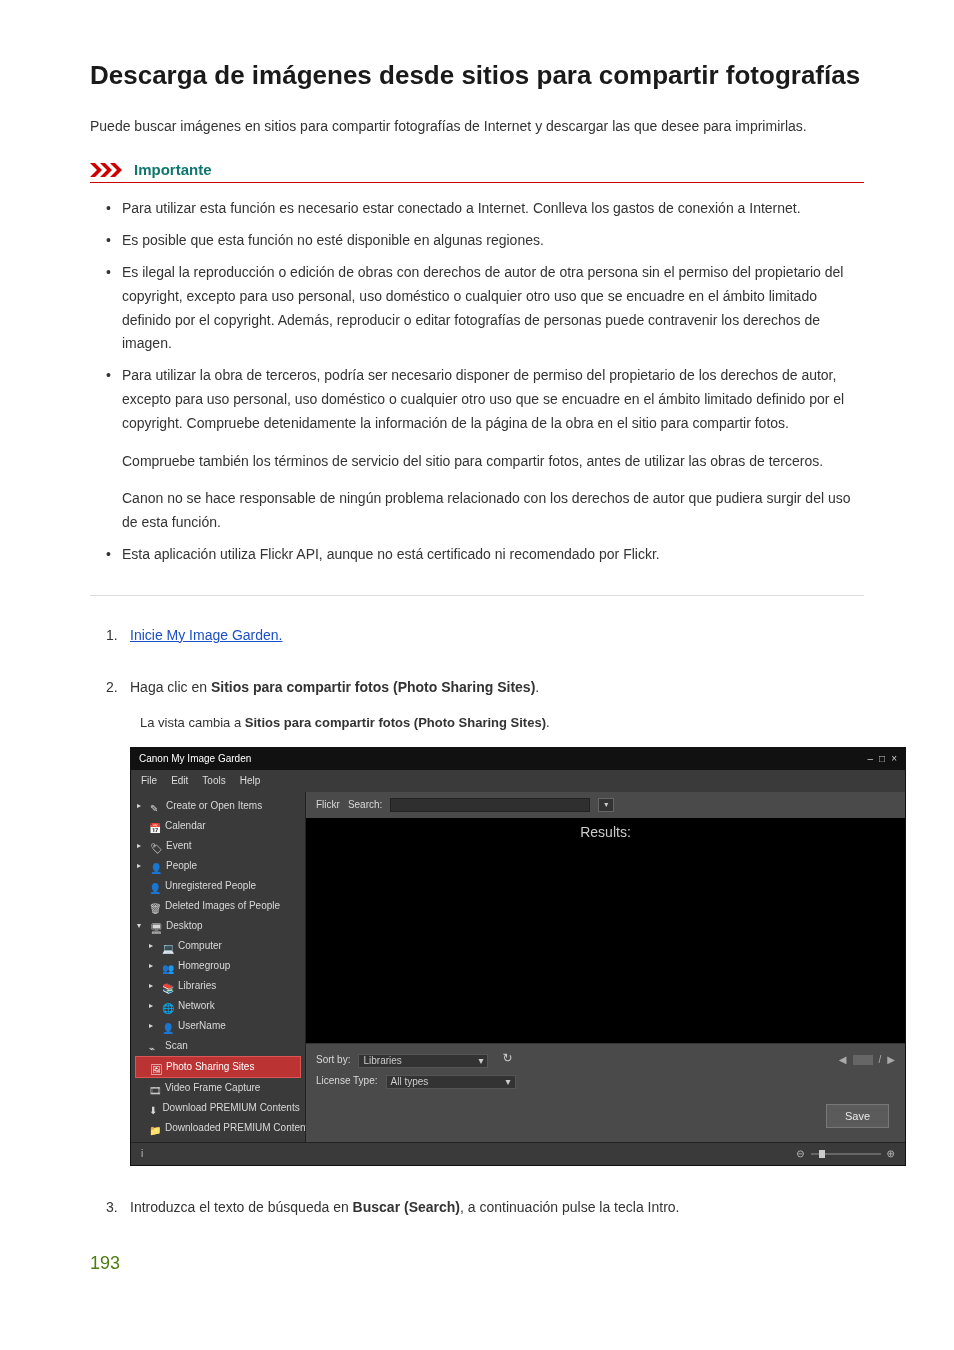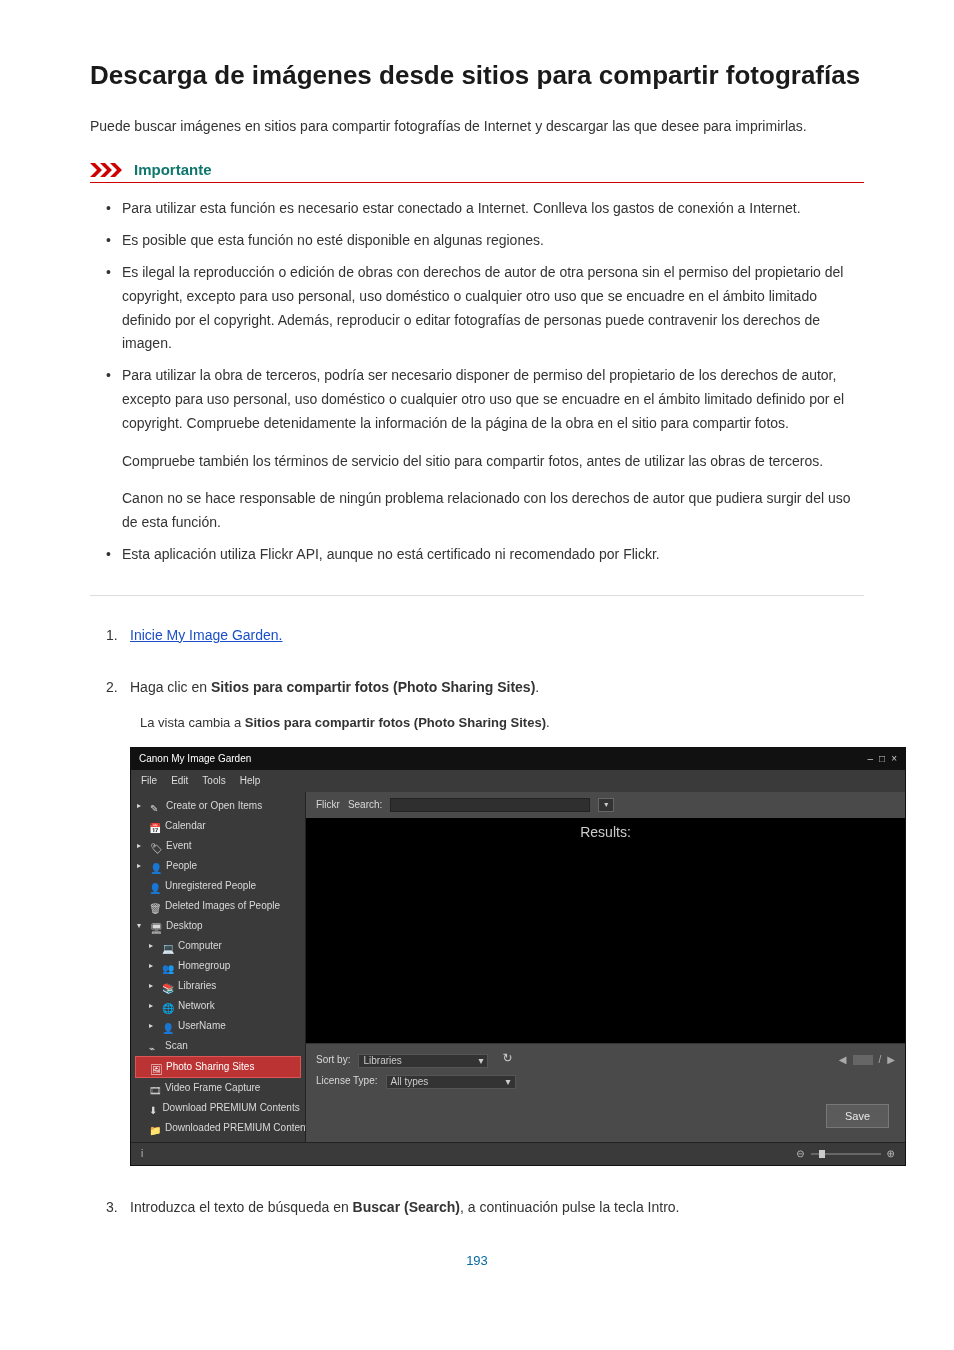--- a/index.html
+++ b/index.html
@@ -230,21 +230,21 @@
     justify-content: space-between;
     background: #3a3a3a;
     border-top: 1px solid #222;
     padding: 3px 10px;
     font-size: 10px;
     color: #bbb;
   }
   .zoom-ctrls { display: flex; align-items: center; gap: 6px; }
   .zoom-track { width: 70px; height: 2px; background: #666; position: relative; }
   .zoom-thumb { position: absolute; left: 8px; top: -3px; width: 6px; height: 8px; background: #ccc; }
-  .page-num { text-align: center; font-size: 13px; margin-top: 34px; color: #0369a1; }
+  .page-num { text-align: left; font-size: 18px; margin-top: 34px; color: #4d7c0f; }
 </style>
 </head>
 <body>
 
 <h1>Descarga de imágenes desde sitios para compartir fotografías</h1>
 
 <p class="intro">Puede buscar imágenes en sitios para compartir fotografías de Internet y descargar las que desee para imprimirlas.</p>
 
 <div class="importante-header">
   <span class="chevrons">

